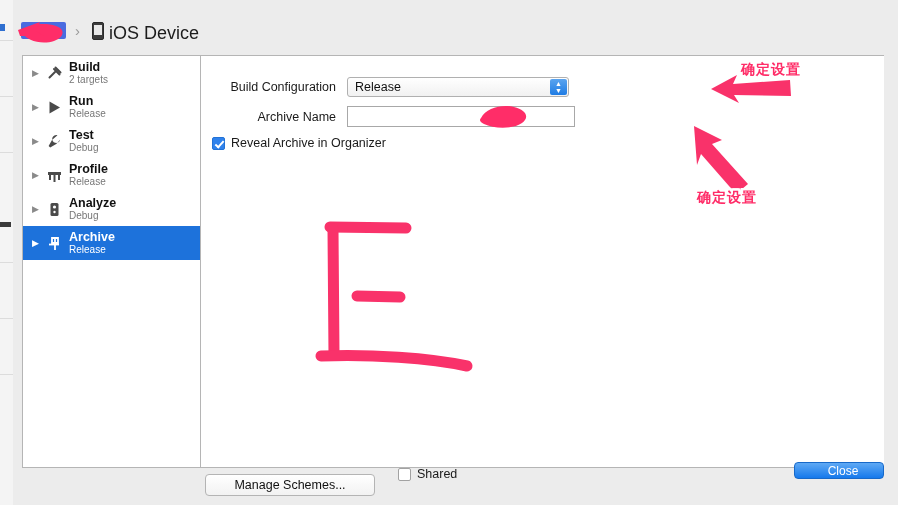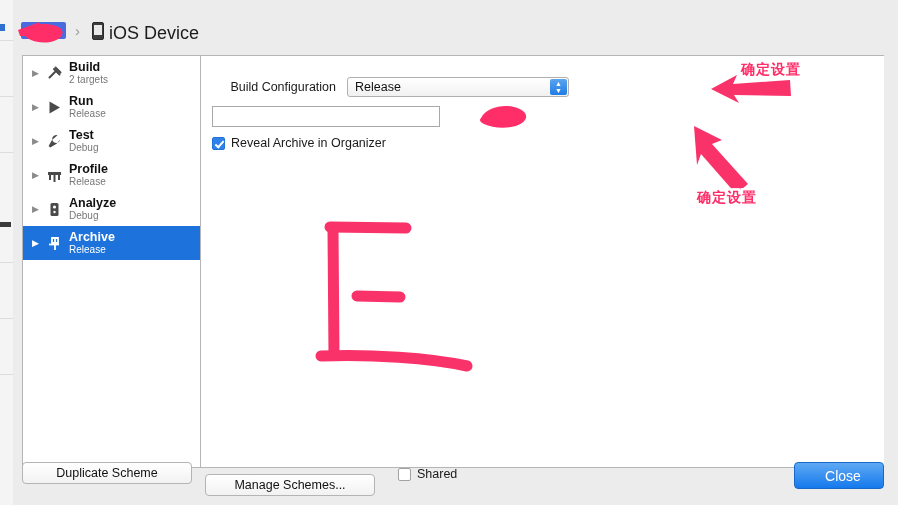--- a/index.html
+++ b/index.html
@@ -271,26 +271,26 @@
   }
   #shared-row {
     position: absolute;
     left: 385px; top: 467px;
     display: flex;
     align-items: center;
   }
   #close-btn {
     position: absolute;
     left: 781px; top: 462px;
-    width: 90px; height: 27px;
+    width: 90px; height: 17px;
     background: linear-gradient(#5fa9f4, #1579ec);
     border: 1px solid #1769c9;
     border-radius: 4px;
     color: #ffffff;
-    font-size: 14px;
+    font-size: 12px;
     display: flex;
     align-items: center;
     justify-content: center;
     box-sizing: border-box;
     padding-left: 8px;
   }
 
   
   #annot {
     position: absolute;
@@ -432,32 +432,32 @@
 
       <div class="form-row" style="left:11px; top:21px;">
         <div class="form-label">Build Configuration</div>
         <div id="config-popup">
           <span id="config-value">Release</span>
           <span id="config-stepper">▲<br>▼</span>
         </div>
       </div>
 
       <div class="form-row" style="left:11px; top:50px;">
+        <div class="form-label">Archive Name</div>
         <div id="archive-field"></div>
       </div>
 
       <div class="form-row" style="left:11px; top:80px;">
         <span class="cb checked"></span>
         <span class="cb-label">Reveal Archive in Organizer</span>
       </div>
 
     </div>
   </div>
 
-  <div class="push-btn" style="left:9px; top:462px; width:170px;">Duplicate Scheme</div>
   <div class="push-btn" style="left:192px; top:462px; width:170px;margin-top:12px;">Manage Schemes...</div>
 
   <div id="shared-row">
     <span class="cb unchecked"></span>
     <span class="cb-label">Shared</span>
   </div>
 
   <div id="close-btn">Close</div>
 
 </div>

